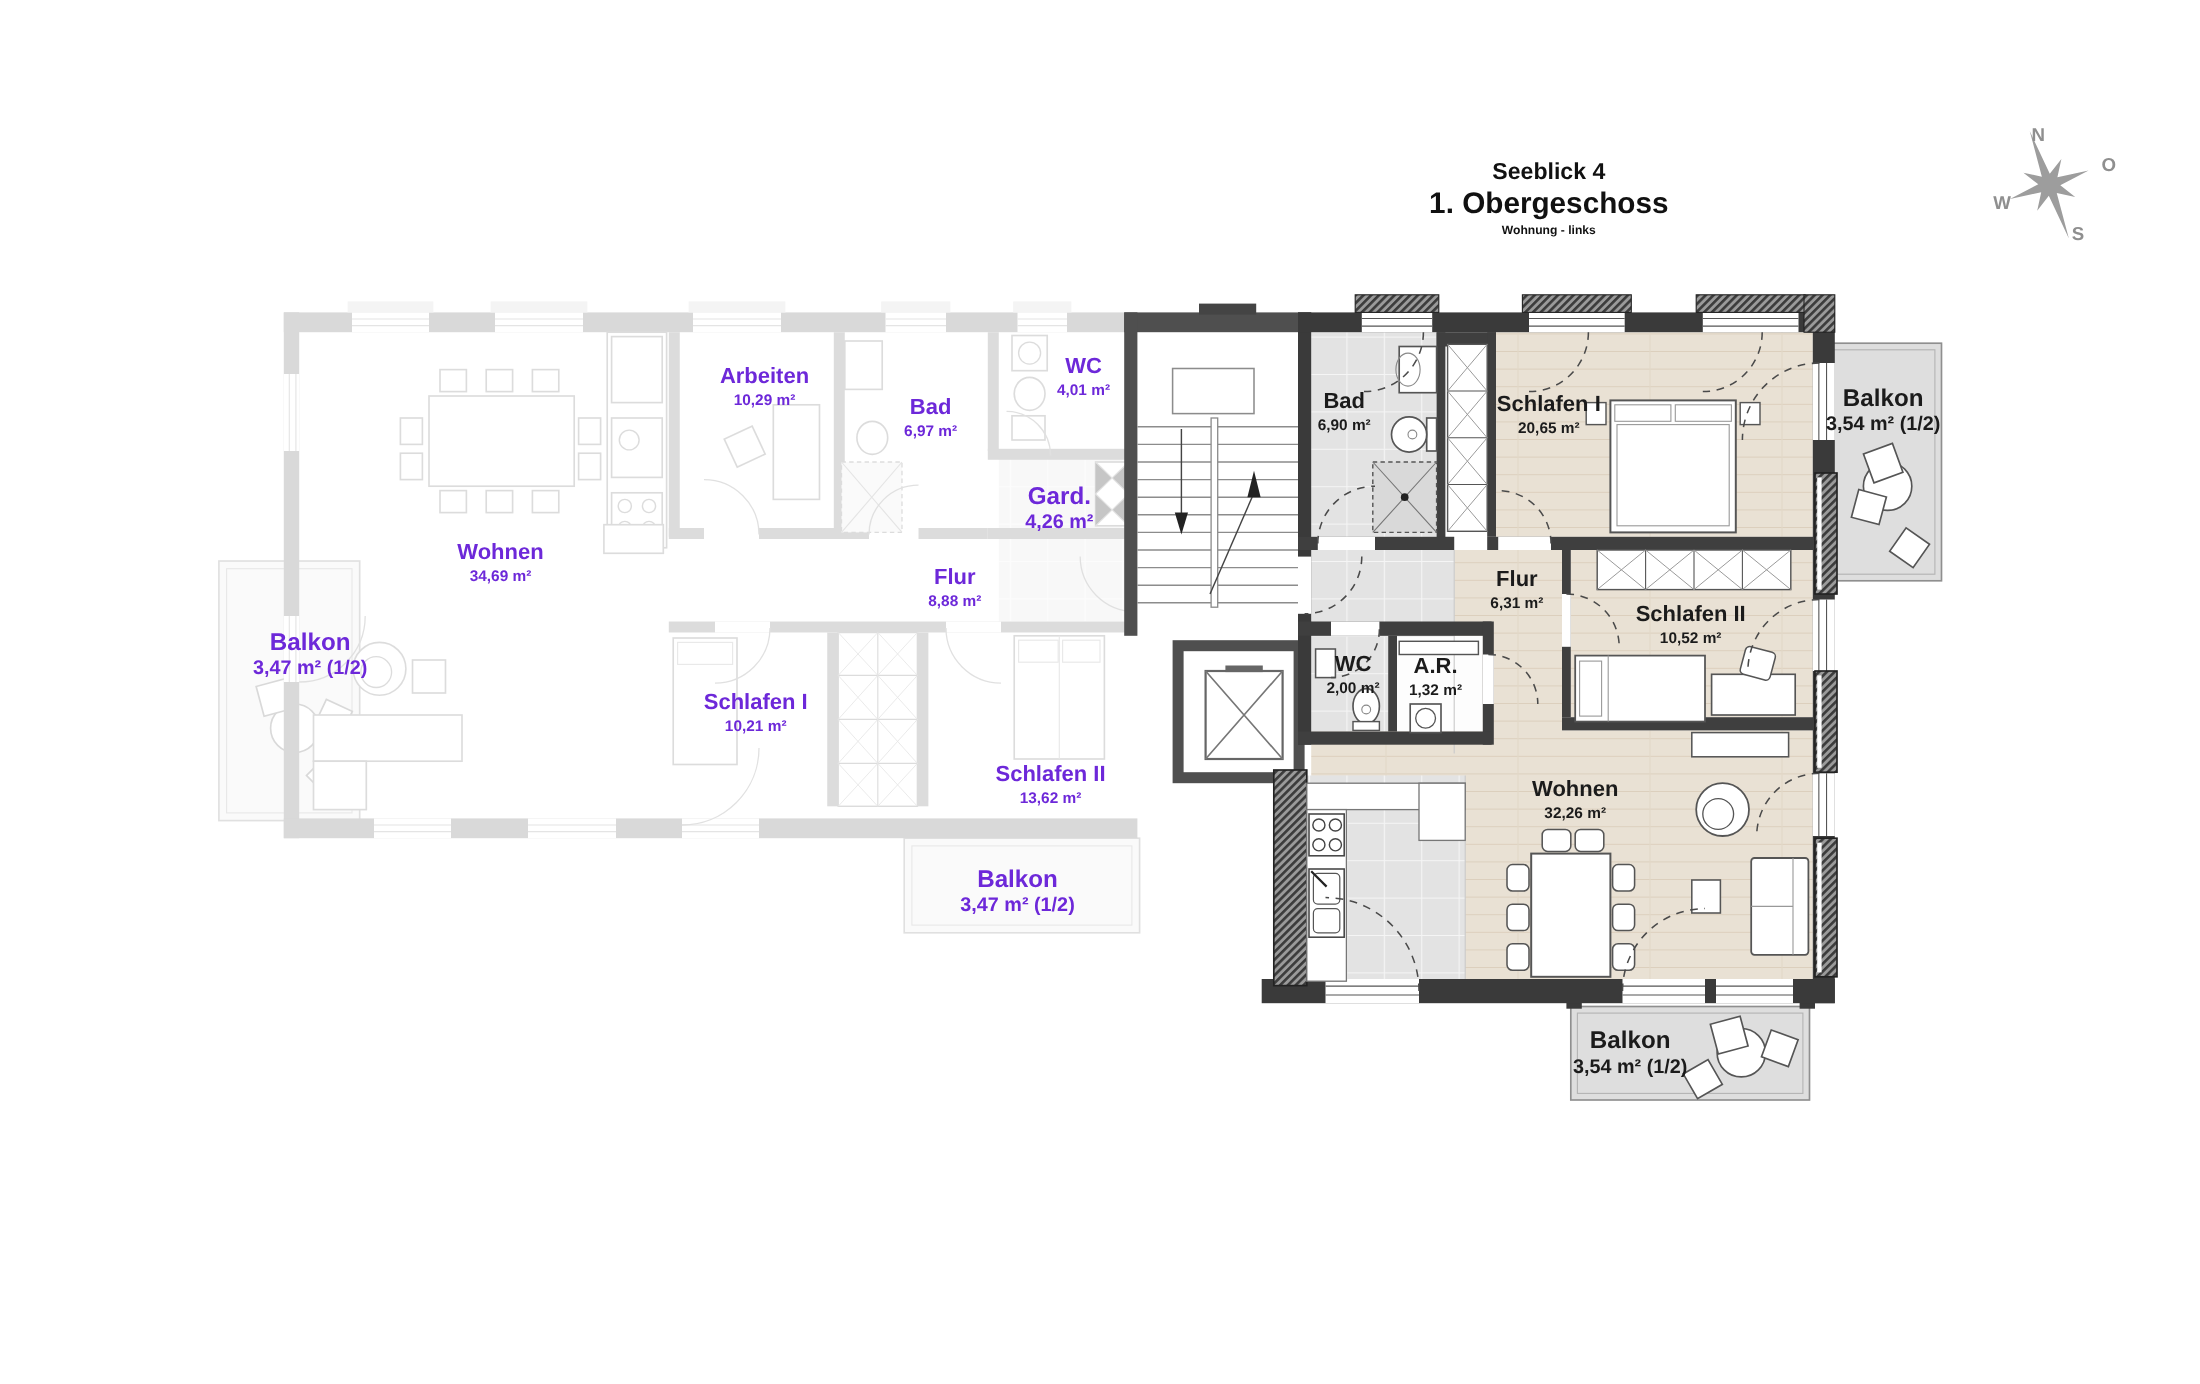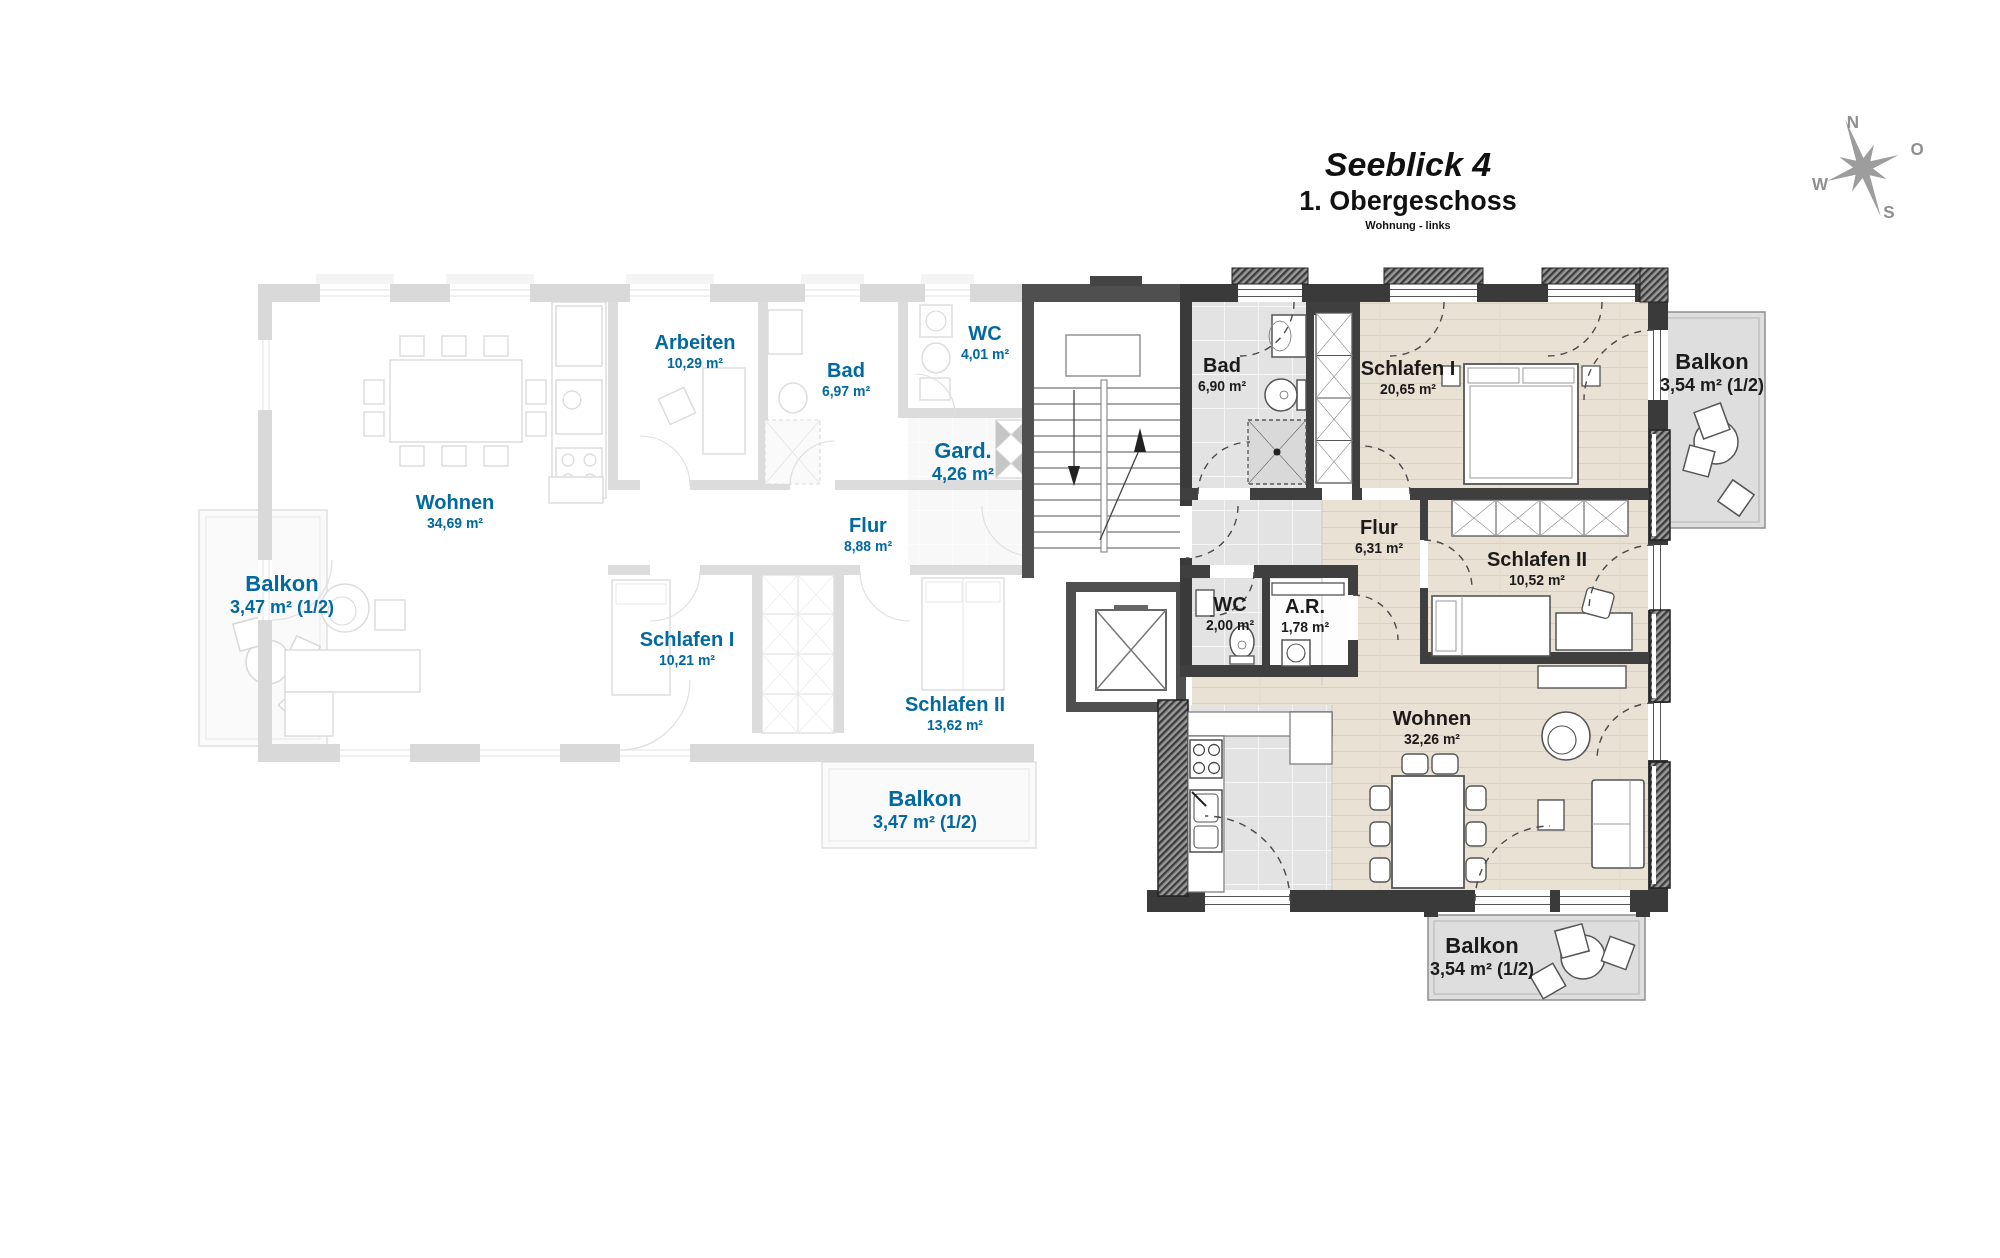--- a/index.html
+++ b/index.html
@@ -5,24 +5,24 @@
   html,body{margin:0;padding:0;background:#fff;}
   #canvas{position:relative;width:2000px;height:1258px;background:#ffffff;overflow:hidden;
           font-family:"Liberation Sans", sans-serif;}
   #plan-svg{position:absolute;left:0;top:0;}
   .lbl{position:absolute;transform:translateX(-50%);text-align:center;white-space:nowrap;line-height:1.18;}
   .lbl .n{font-weight:bold;font-size:20px;}
   .lbl .a{font-weight:bold;font-size:14px;}
   .lbl.small .n{font-size:22px;}
   .lbl.small .a{font-size:18px;}
   .act{color:#1b1b1b;}
-  .fad{color:#0369a1;}
+  .fad{color:#6d28d9;}
   .title-block{position:absolute;left:1408px;top:144px;transform:translateX(-50%);
                text-align:center;color:#111;}
-  .title-block .t1{font-weight:bold;font-size:34px;line-height:1.2;font-style:italic;}
+  .title-block .t1{font-weight:bold;font-size:21px;line-height:1.2;}
   .title-block .t2{font-weight:bold;font-size:27px;line-height:1.2;}
   .title-block .t3{font-weight:bold;font-size:11px;line-height:1.5;}
   .compass-letter{position:absolute;transform:translate(-50%,-50%);color:#8f8f8f;
                   font-weight:bold;font-size:17px;}
 </style>
 </head>
 <body>
 
 <div id="canvas">
 
@@ -451,21 +451,21 @@
   <div class="lbl act" style="left:1537px;top:548px">
     <div class="n">Schlafen II</div>
     <div class="a">10,52 m²</div>
   </div>
   <div class="lbl act" style="left:1230px;top:593px">
     <div class="n">WC</div>
     <div class="a">2,00 m²</div>
   </div>
   <div class="lbl act" style="left:1305px;top:595px">
     <div class="n">A.R.</div>
-    <div class="a">1,78 m²</div>
+    <div class="a">1,32 m²</div>
   </div>
   <div class="lbl act" style="left:1432px;top:707px">
     <div class="n">Wohnen</div>
     <div class="a">32,26 m²</div>
   </div>
   <div class="lbl act small" style="left:1712px;top:349px">
     <div class="n">Balkon</div>
     <div class="a">3,54 m² (1/2)</div>
   </div>
   <div class="lbl act small" style="left:1482px;top:933px">

